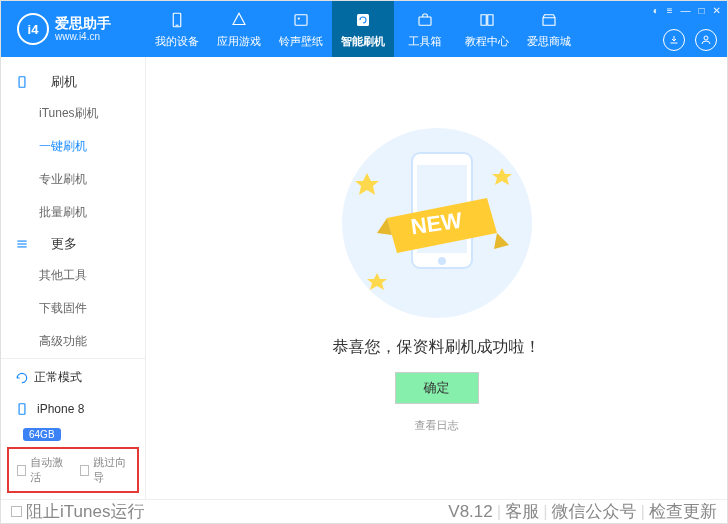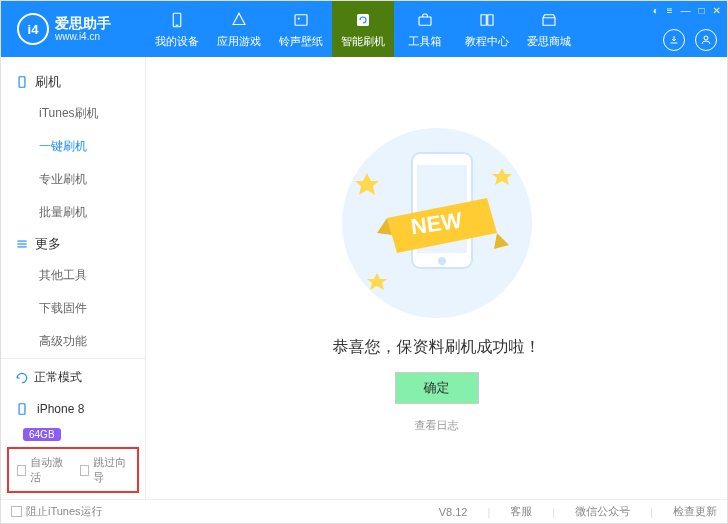--- a/index.html
+++ b/index.html
@@ -7,57 +7,57 @@
 
 .header { background: #1a8cff; height: 56px; display: flex; align-items: center; color: #fff; position: relative; }
 .logo-area { display: flex; align-items: center; padding: 0 16px; width: 145px; }
 .logo-circle { width: 32px; height: 32px; border: 2px solid #fff; border-radius: 50%; display: flex; align-items: center; justify-content: center; font-size: 13px; font-weight: bold; margin-right: 6px; }
 .logo-text { display: flex; flex-direction: column; line-height: 1.2; }
 .logo-title { font-size: 14px; font-weight: bold; }
 .logo-sub { font-size: 10px; opacity: .9; }
 
 .nav { display: flex; height: 100%; }
 .nav-item { width: 62px; display: flex; flex-direction: column; align-items: center; justify-content: center; gap: 4px; cursor: pointer; font-size: 11px; }
-.nav-item.active { background: #4d7c0f; }
+.nav-item.active { background: #0369a1; font-weight: bold; }
 .nav-icon { width: 20px; height: 20px; display: flex; align-items: center; justify-content: center; }
 .nav-icon svg { stroke: #fff; fill: none; stroke-width: 1.5; }
 
 .win-controls { position: absolute; top: 4px; right: 6px; display: flex; gap: 8px; font-size: 10px; }
 .win-controls span { cursor: pointer; opacity: .9; }
 .header-right { position: absolute; right: 10px; bottom: 6px; display: flex; gap: 10px; }
 .circ-btn { width: 22px; height: 22px; border: 1.5px solid #fff; border-radius: 50%; display: flex; align-items: center; justify-content: center; cursor: pointer; }
 
 .body { display: flex; height: calc(100% - 56px - 24px); }
 
 .sidebar { width: 145px; border-right: 1px solid #eee; display: flex; flex-direction: column; }
 .side-scroll { flex: 1; overflow: auto; padding-top: 10px; }
-.side-group { padding: 6px 14px; color: #333; font-size: 13px; display: flex; align-items: center; gap: 6px; }
+.side-group { padding: 6px 14px; color: #333; font-size: 13px; display: flex; align-items: center; gap: 22px; }
 .side-group svg { stroke: #1a8cff; }
 .side-item { padding: 8px 14px 8px 38px; color: #666; font-size: 12px; cursor: pointer; }
 .side-item.active { color: #1a8cff; }
 
 .side-bottom { border-top: 1px solid #eee; }
 .mode-row { padding: 10px 14px; display: flex; align-items: center; gap: 5px; font-size: 12px; color: #333; cursor: pointer; }
 .mode-row .dot { width: 14px; height: 14px; }
 .device-row { padding: 6px 14px 10px; display: flex; align-items: center; gap: 8px; font-size: 12px; color: #333; cursor: pointer; }
-.badge { background: #8b5cf6; color: #fff; font-size: 10px; padding: 1px 6px; border-radius: 3px; margin-left: 22px; margin-top: 2px; display: inline-block; }
+.badge { background: #3b82f6; color: #fff; font-size: 10px; padding: 1px 6px; border-radius: 3px; margin-left: 22px; margin-top: 2px; display: inline-block; }
 
 .checks { border: 2px solid #e53935; margin: 6px; padding: 6px 8px; display: flex; gap: 14px; font-size: 11px; color: #888; }
 .chk { display: flex; align-items: center; gap: 4px; cursor: pointer; }
 .chk-box { width: 11px; height: 11px; border: 1px solid #bbb; }
 
 .main { flex: 1; display: flex; flex-direction: column; align-items: center; justify-content: center; gap: 14px; }
 .illus { width: 200px; height: 200px; position: relative; }
 .msg { font-size: 16px; color: #333; }
 .btn-ok { border: 1px solid #ccc; background: #86efac; padding: 6px 28px; font-size: 13px; color: #333; cursor: pointer; }
 .log-link { font-size: 11px; color: #999; cursor: pointer; }
 
-.footer { height: 24px; border-top: 1px solid #eee; display: flex; align-items: center; justify-content: space-between; padding: 0 10px; font-size: 11px; color: #888; }
+.footer { height: 24px; border-top: 1px solid #eee; display: flex; align-items: center; justify-content: space-between; padding: 0 10px; font-size: 17px; color: #888; }
 .footer .left { display: flex; align-items: center; gap: 4px; }
-.footer .right { display: flex; align-items: center; gap: 20px; }
+.footer .right { display: flex; align-items: center; gap: 4px; }
 .footer .sep { color: #ddd; }
 </style>
 </head>
 <body>
 
 <div class="header">
   <div class="logo-area">
     <div class="logo-circle">i4</div>
     <div class="logo-text">
       <span class="logo-title">爱思助手</span>

